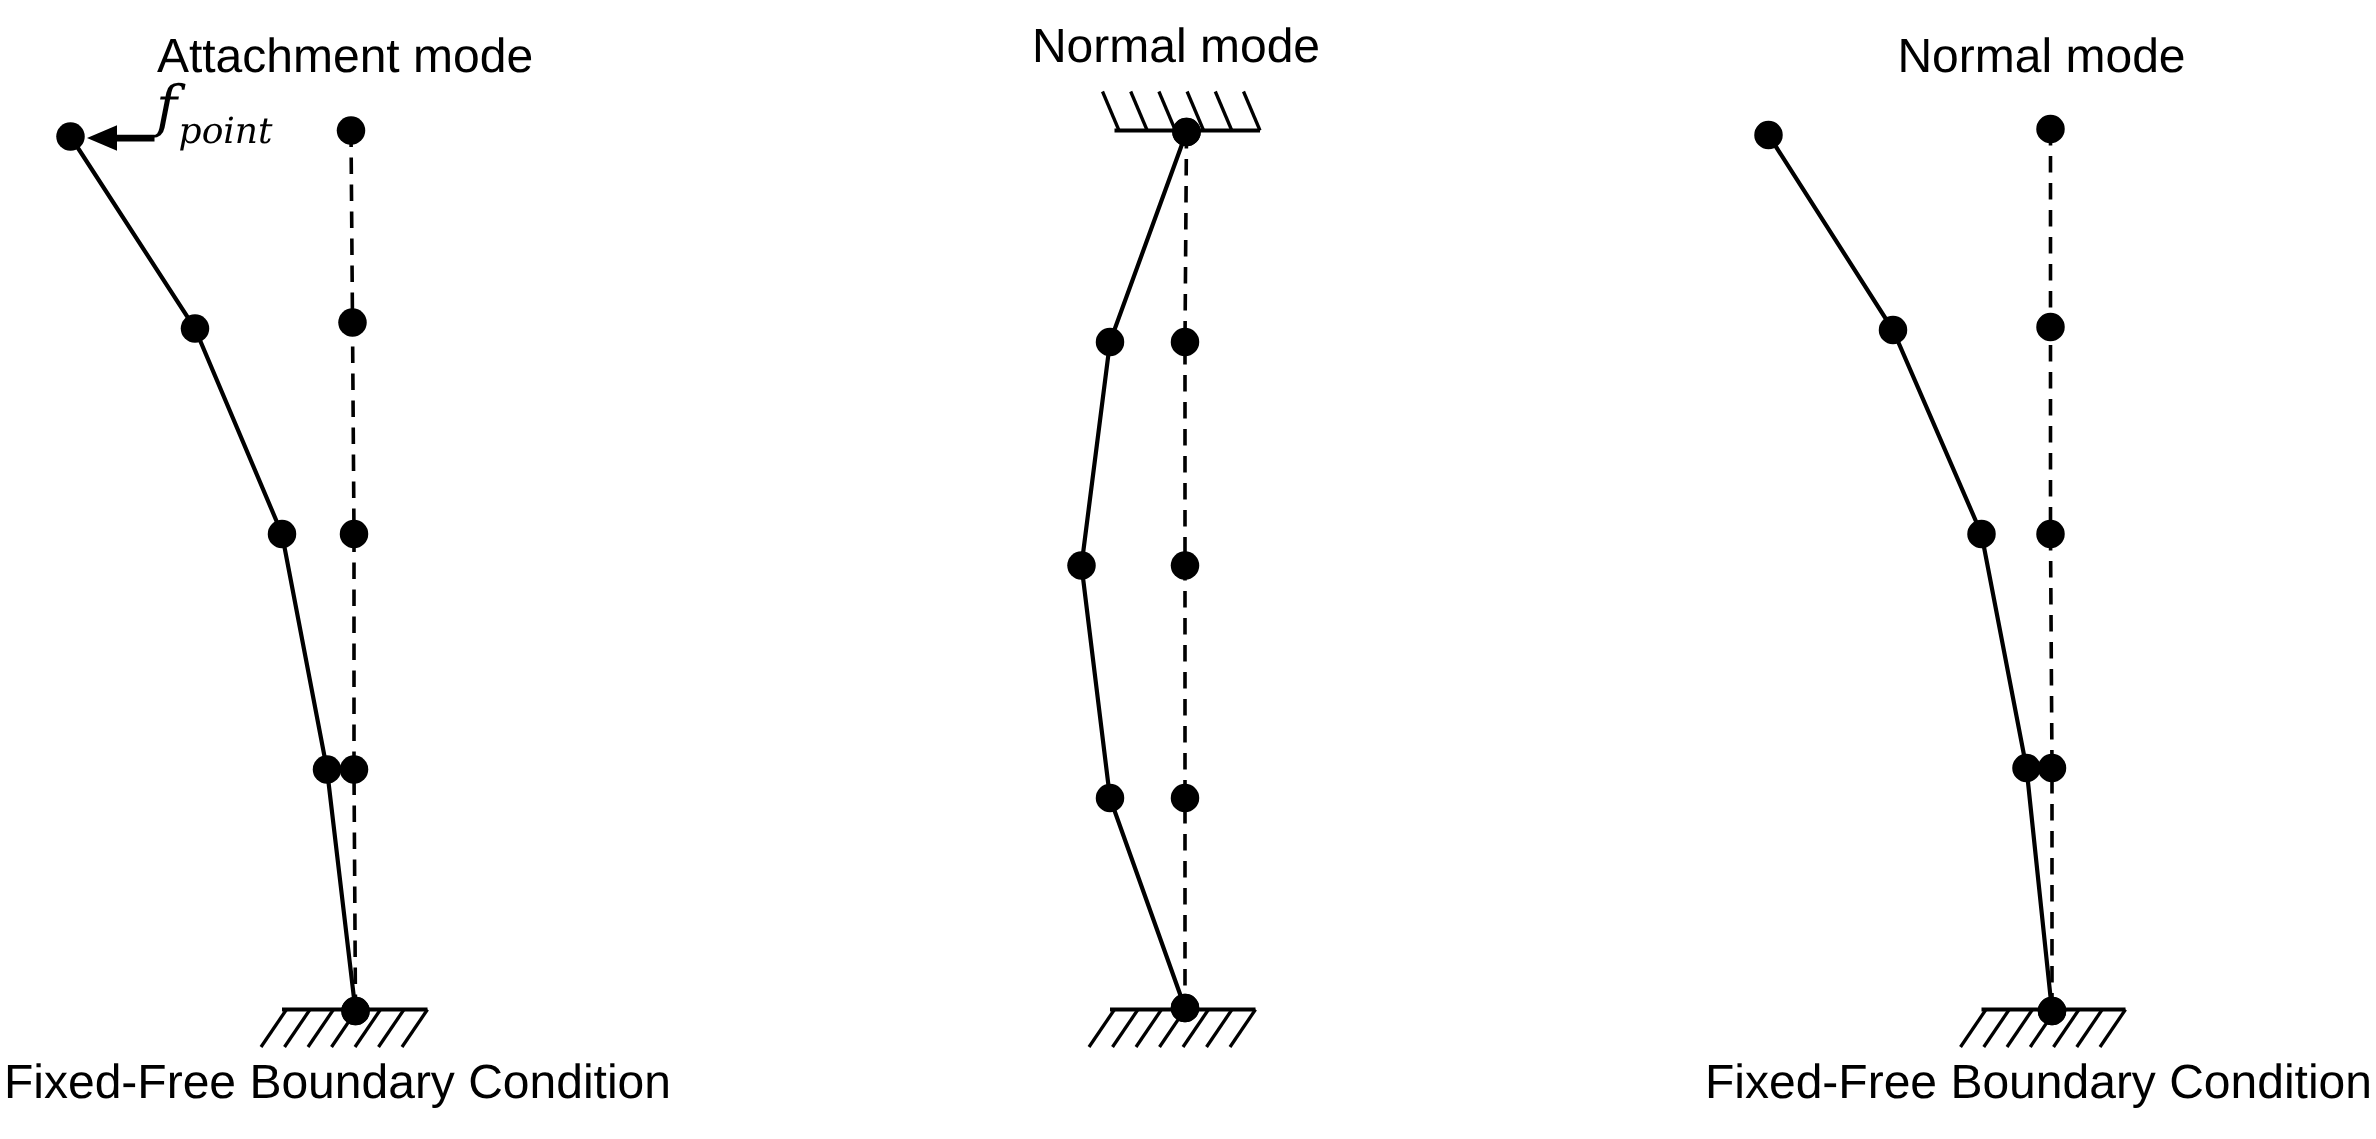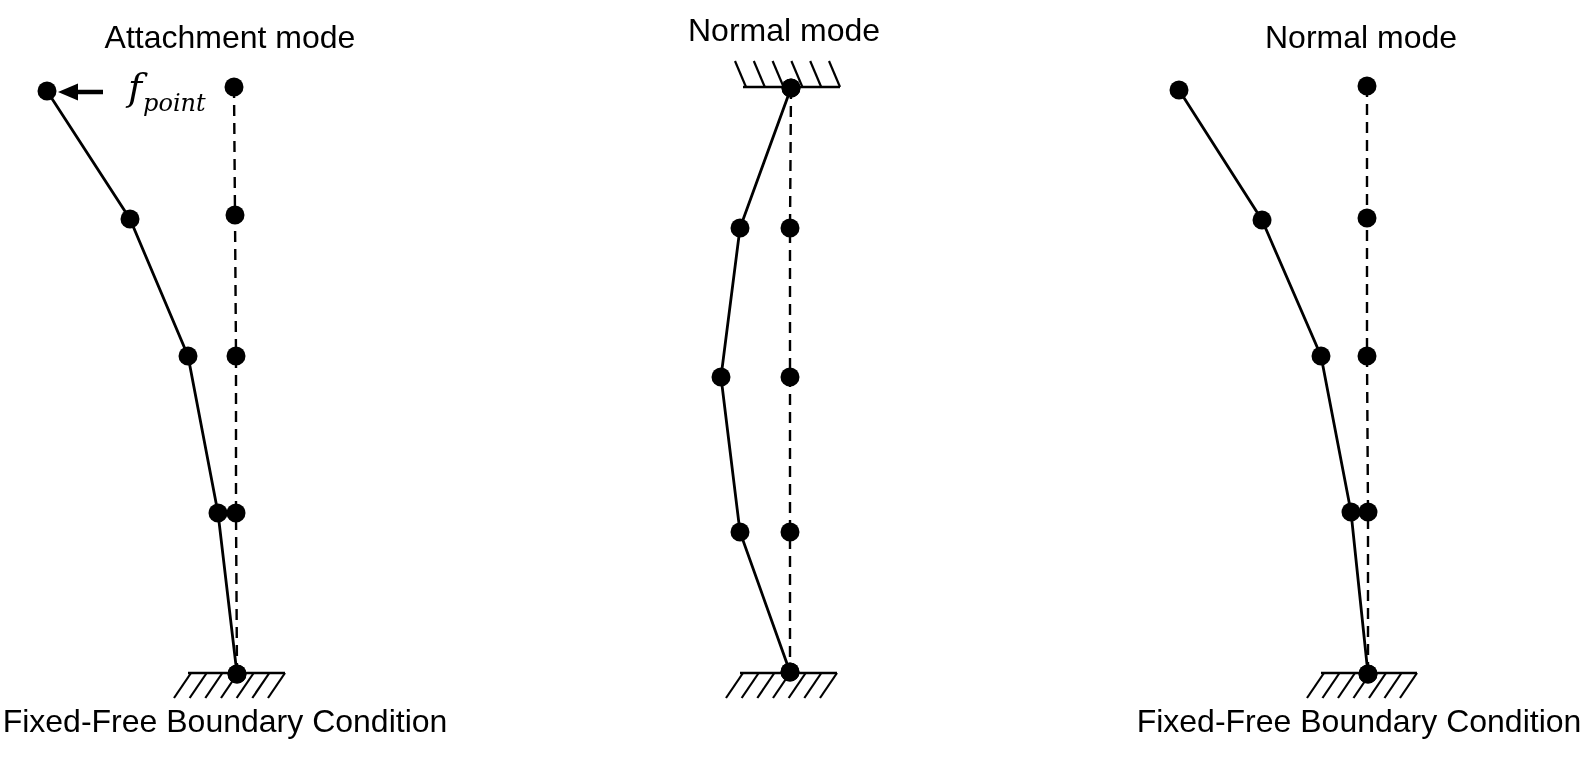--- a/index.html
+++ b/index.html
@@ -114,14 +114,14 @@
       </g>
     </svg>
 
   <div class="fig-text" id="title-0" style="left: 230px; top: 19px;">Attachment mode</div>
   <div class="fig-text" id="title-1" style="left: 784px; top: 12px;">Normal mode</div>
   <div class="fig-text" id="title-2" style="left: 1361px; top: 19px;">Normal mode</div>
 
   <div class="fig-text" id="caption-0" style="left: 225px; top: 703px;">Fixed-Free Boundary Condition</div>
   <div class="fig-text" id="caption-2" style="left: 1359px; top: 703px;">Fixed-Free Boundary Condition</div>
 
-  <div class="force-label" id="force-label" style="left: 104px; top: 68px; margin-left: 24px;"><span class="fsym">f</span><span class="fsub">point</span></div>
+  <div class="force-label" id="force-label" style="left: 104px; top: 52px;"><span class="fsym">f</span><span class="fsub">point</span></div>
 </div>
 
 </body></html>

